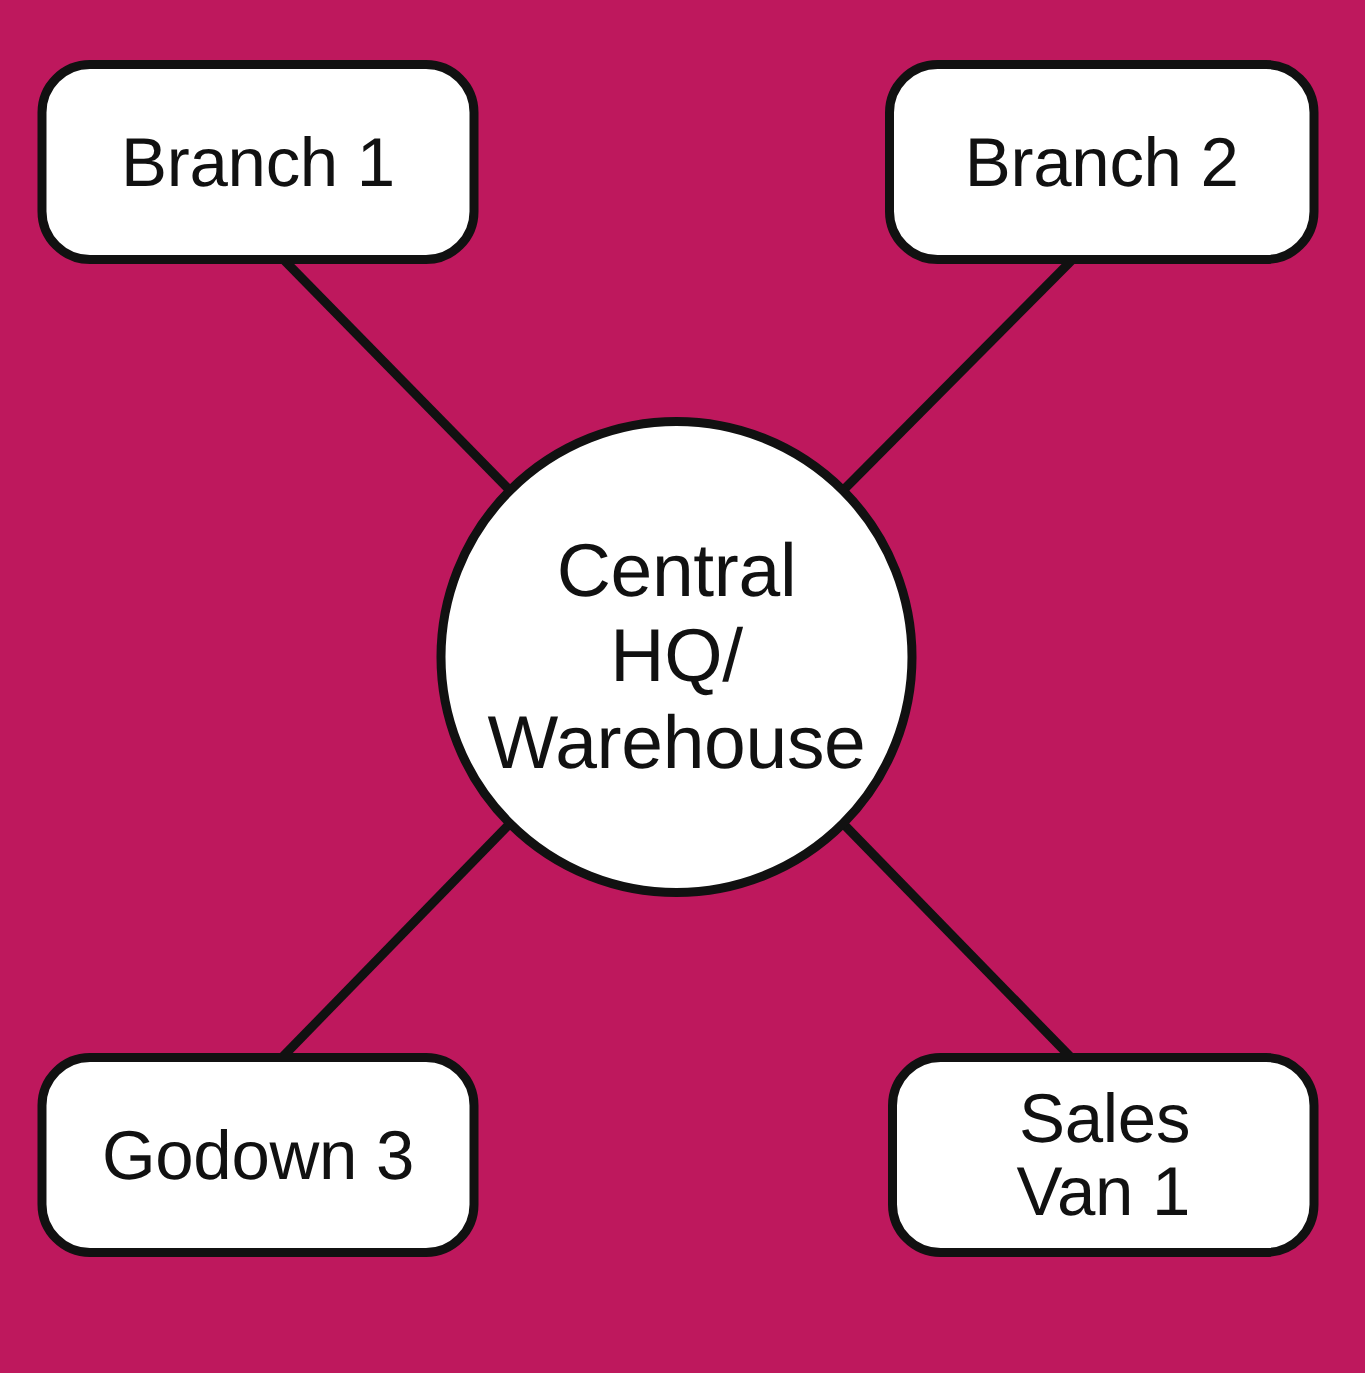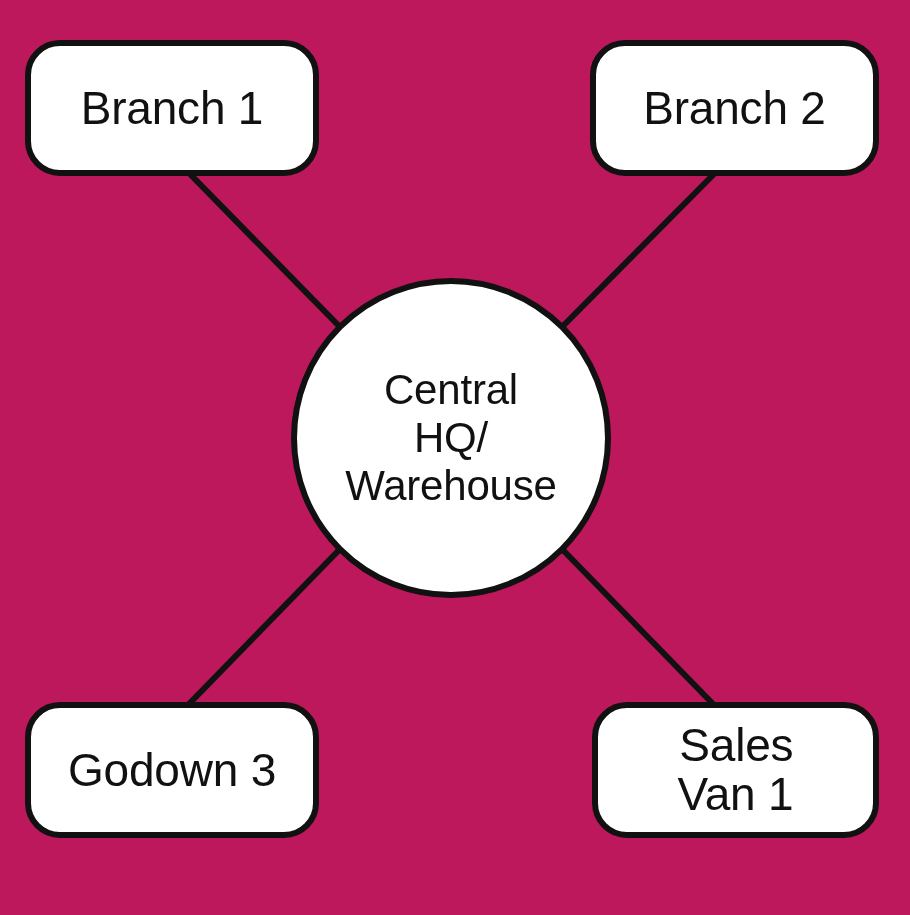--- a/index.html
+++ b/index.html
@@ -35,21 +35,21 @@
     color: #111111;
     pointer-events: none;
     white-space: pre-line;
     line-height: 1.06;
   }
   .box-label {
     font-size: 46px;
     letter-spacing: -0.2px;
   }
   .hub-label {
-    font-size: 42px;
+    font-size: 50px;
     letter-spacing: -0.2px;
     line-height: 1.15;
   }
   
   #label-branch-1 { left: 28px;  top: 43px;  width: 288px; height: 130px; }
   #label-branch-2 { left: 593px; top: 43px;  width: 283px; height: 130px; }
   #label-godown-3 { left: 28px;  top: 705px; width: 288px; height: 130px; text-align: center; }
   #label-sales-van-1 { left: 595px; top: 705px; width: 281px; height: 130px; text-align: right; }
   #label-hub { left: 294px; top: 281px; width: 314px; height: 314px; }
 </style>

